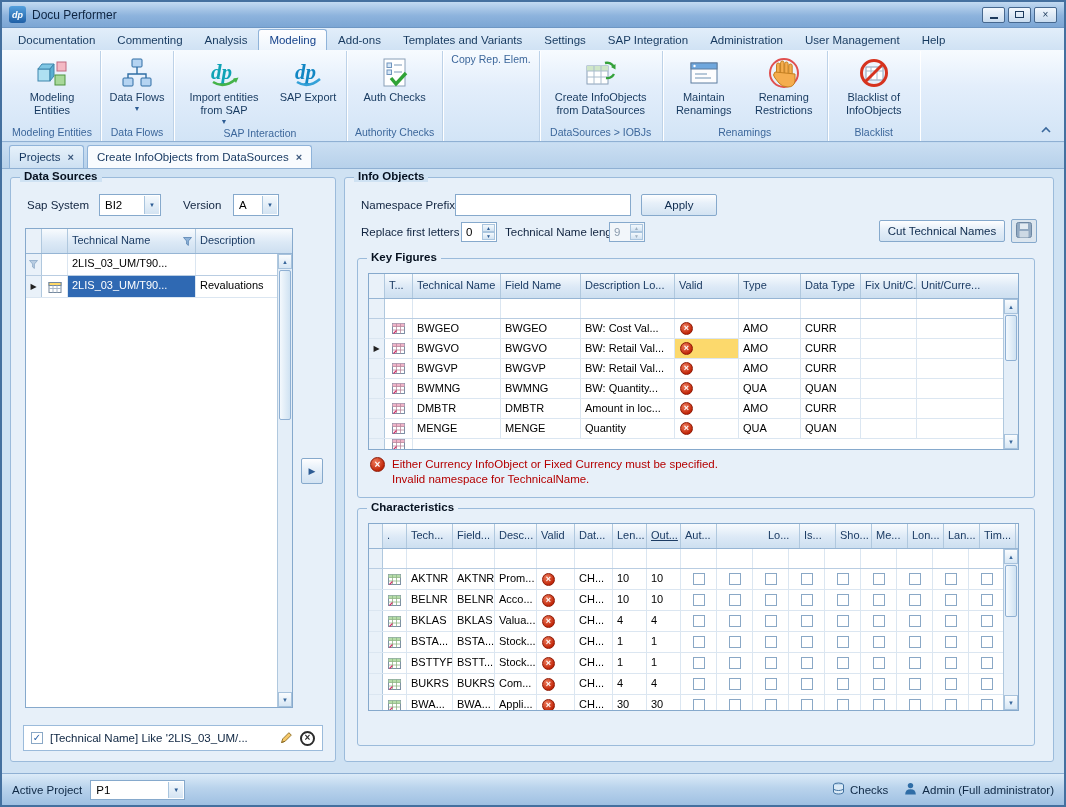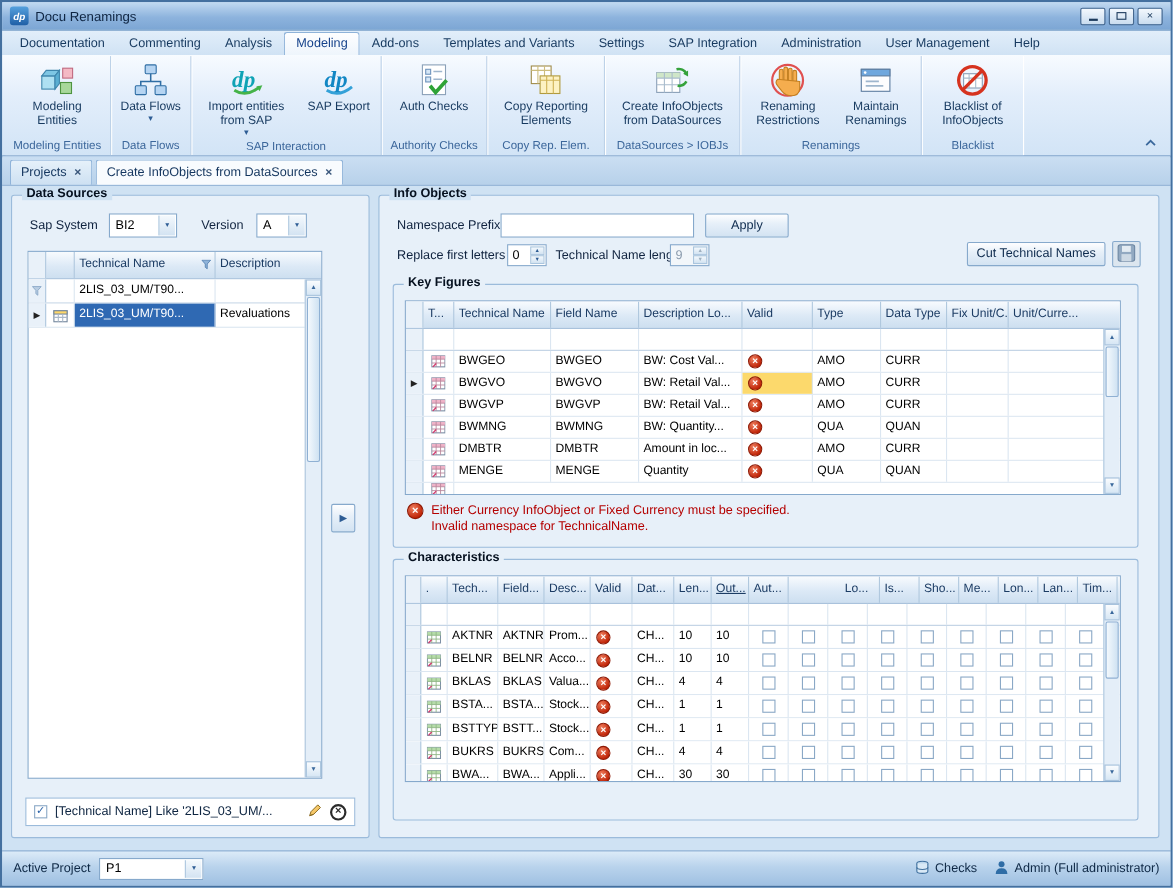--- a/index.html
+++ b/index.html
@@ -95,21 +95,21 @@
 .sbright{margin-left:auto;display:flex;align-items:center;gap:16px;}
 .sbitem{display:inline-flex;align-items:center;gap:5px;}
 </style>
 </head>
 <body>
 
 <div class="window">
 
   <div class="titlebar">
     <div class="appico">dp</div>
-    <span class="title">Docu Renamings</span>
+    <span class="title">Docu Performer</span>
     <div class="winbtns">
       <div class="wbtn">
           <span class="minbar"></span>
         </div>
       <div class="wbtn">
           <span class="maxbox"></span>
         </div>
       <div class="wbtn">
           <span>×</span>
         </div>
@@ -206,33 +206,20 @@
                 <path d="M12 21l5 6 10-11" stroke="#2fa336" stroke-width="3.4" fill="none"></path>
               </svg>
             </span>
           <span class="lbl">Auth Checks</span>
         </div>
       </div>
       <div class="rcap">Authority Checks</div>
     </div>
 
     <div class="rgroup">
-      <div class="rbtns">
-        <div class="rbtn" style="width:100px">
-          <span class="ricon">
-              <svg viewBox="0 0 32 32">
-                <rect x="3" y="3" width="18" height="16" fill="#fff" stroke="#a08c4a"></rect>
-                <path d="M3 7h18M9 3v16M15 3v16" stroke="#cdbd7e" fill="none"></path>
-                <rect x="11" y="12" width="18" height="16" fill="#fdf2c3" stroke="#b09a3e"></rect>
-                <path d="M11 16h18M17 12v16M23 12v16" stroke="#cfb254" fill="none"></path>
-              </svg>
-            </span>
-          <span class="lbl">Copy Reporting Elements</span>
-        </div>
-      </div>
       <div class="rcap">Copy Rep. Elem.</div>
     </div>
 
     <div class="rgroup">
       <div class="rbtns">
         <div class="rbtn" style="width:116px">
           <span class="ricon">
               <svg viewBox="0 0 32 32">
                 <rect x="2" y="9" width="21" height="18" fill="#fff" stroke="#8aa0b8"></rect>
                 <rect x="2" y="9" width="21" height="5" fill="#cfe6c8"></rect>
@@ -243,45 +230,45 @@
               </svg>
             </span>
           <span class="lbl">Create InfoObjects from DataSources</span>
         </div>
       </div>
       <div class="rcap">DataSources &gt; IOBJs</div>
     </div>
 
     <div class="rgroup">
       <div class="rbtns">
+        <div class="rbtn" style="width:76px">
+          <span class="ricon">
+              <svg viewBox="0 0 32 32">
+                <rect x="3" y="6" width="26" height="20" fill="#fdfdfe" stroke="#5d7da0"></rect>
+                <rect x="3" y="6" width="26" height="6" fill="#6fa7dd" stroke="#5d7da0"></rect>
+                <circle cx="6.5" cy="9" r="1.2" fill="#fff"></circle>
+                <path d="M7 17h12M7 21h16" stroke="#9fb6cd" stroke-width="1.6"></path>
+              </svg>
+            </span>
+          <span class="lbl">Maintain Renamings</span>
+        </div>
         <div class="rbtn" style="width:80px">
           <span class="ricon">
               <svg viewBox="0 0 32 32">
                 <circle cx="16" cy="16" r="14" fill="none" stroke="#e05050" stroke-width="2"></circle>
                 <g fill="#f5ad4e" stroke="#c47f20" stroke-width="1">
                   <rect x="8.5" y="6" width="3.4" height="12" rx="1.7"></rect>
                   <rect x="12.6" y="4" width="3.4" height="14" rx="1.7"></rect>
                   <rect x="16.7" y="5" width="3.4" height="13" rx="1.7"></rect>
                   <rect x="20.8" y="7" width="3.4" height="11" rx="1.7"></rect>
                   <path d="M7 15q-3 3 0 6l4 5q3 4 9 4t7-6v-7z"></path>
                 </g>
               </svg>
             </span>
           <span class="lbl">Renaming Restrictions</span>
-        </div>
-        <div class="rbtn" style="width:76px">
-          <span class="ricon">
-              <svg viewBox="0 0 32 32">
-                <rect x="3" y="6" width="26" height="20" fill="#fdfdfe" stroke="#5d7da0"></rect>
-                <rect x="3" y="6" width="26" height="6" fill="#6fa7dd" stroke="#5d7da0"></rect>
-                <circle cx="6.5" cy="9" r="1.2" fill="#fff"></circle>
-                <path d="M7 17h12M7 21h16" stroke="#9fb6cd" stroke-width="1.6"></path>
-              </svg>
-            </span>
-          <span class="lbl">Maintain Renamings</span>
         </div>
       </div>
       <div class="rcap">Renamings</div>
     </div>
 
     <div class="rgroup" style="border-right:none">
       <div class="rbtns">
         <div class="rbtn" style="width:86px">
           <span class="ricon">
               <svg viewBox="0 0 32 32">

